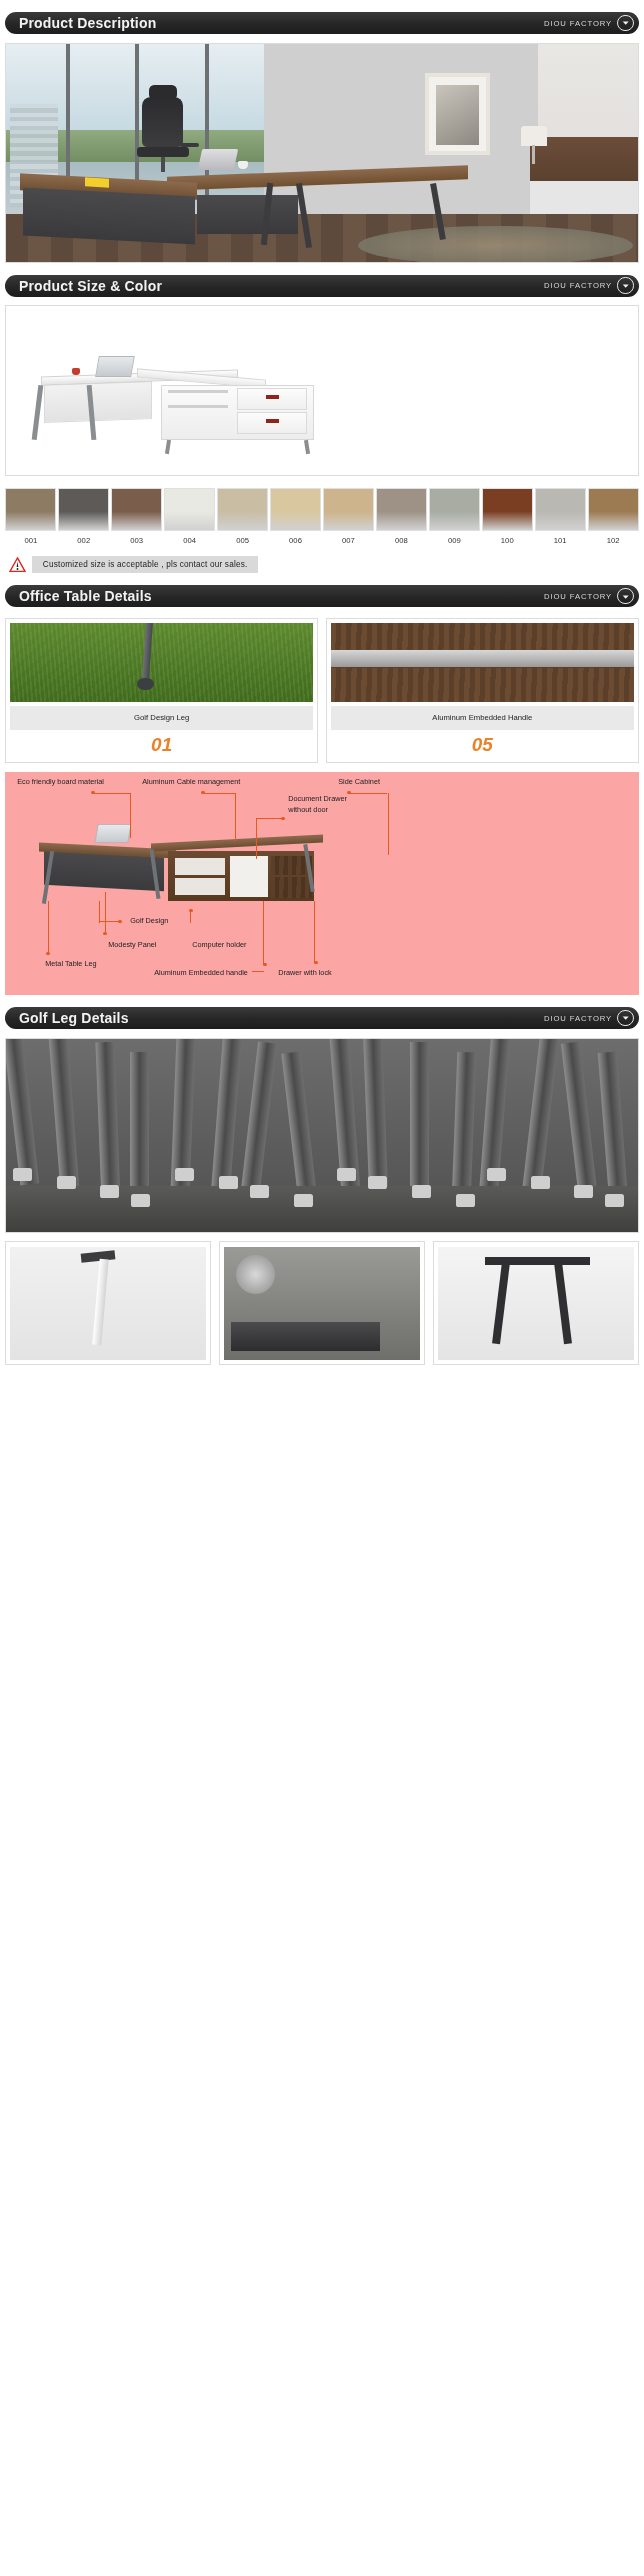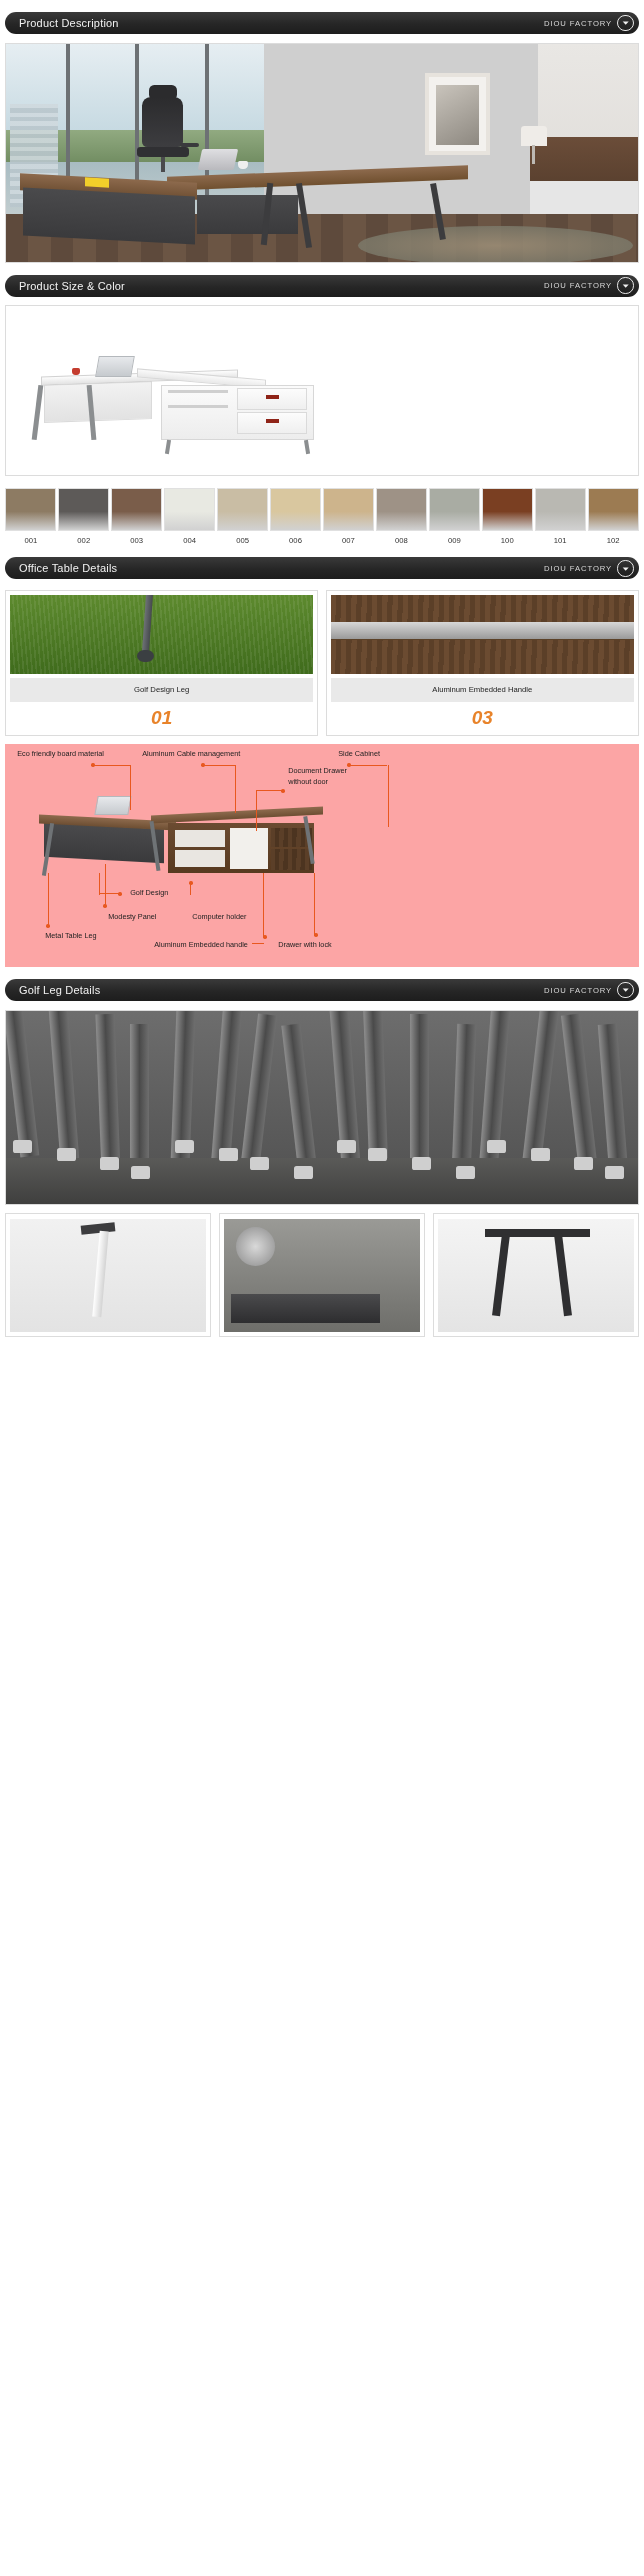--- a/index.html
+++ b/index.html
@@ -17,22 +17,22 @@
     height: 22px;
     background: linear-gradient(180deg,#3a3a3a 0%, #262626 55%, #1d1d1d 100%);
     border-radius: 11px;
     display: flex;
     align-items: center;
     padding: 0 5.2px 0 13.7px;
     position: relative;
   }
   .sec-head .title {
     color: #f2f2f2;
-    font-size: 11px;
-    font-weight: normal;
+    font-size: 14px;
+    font-weight: bold;
     letter-spacing: 0.2px;
     flex: 1;
   }
   .sec-head .brand {
     color: #d8d8d8;
     font-size: 7.7px;
     letter-spacing: 0.9px;
     margin-right: 5.2px;
   }
   .sec-head .chev {
@@ -361,20 +361,30 @@
         <span>006</span>
         <span>007</span>
         <span>008</span>
         <span>009</span>
         <span>100</span>
         <span>101</span>
         <span>102</span>
       </div>
   </div>
 
+  <div class="notebar">
+    <span class="warnicon">
+      <svg width="17" height="15.5" viewBox="0 0 20 18">
+        <path d="M10 1 L19 17 L1 17 Z" fill="#ffffff" stroke="#e2231a" stroke-width="1.6"></path>
+        <path d="M10 5.5 L11 11.5 L9 11.5 Z" fill="#1a1a1a"></path>
+        <circle cx="10" cy="14" r="1.1" fill="#1a1a1a"></circle>
+      </svg>
+    </span>
+    <span class="notetext">Customized size is acceptable , pls contact our sales.</span>
+  </div>
 
   <div class="sec-head">
     <span class="title">Office Table Details</span>
     <span class="brand">DIOU FACTORY</span>
     <span class="chev">
       <svg width="9.4" height="9.4" viewBox="0 0 11 11">
           <path d="M2 4 L5.5 8 L9 4 Z" fill="#f0f0f0"></path>
         </svg>
     </span>
   </div>
@@ -390,21 +400,21 @@
       <div class="cardnum">01</div>
     </div>
     <div class="card">
       <div class="cardimg">
         <div class="handleA"></div>
         <div class="handlewood"></div>
         <div class="handlebar"></div>
         <div class="handlewood2"></div>
       </div>
       <div class="cardcap">Aluminum Embedded Handle</div>
-      <div class="cardnum">03</div>
+      <div class="cardnum">05</div>
     </div>
   </div>
 
   <div class="diagram">
 
     <div class="dsk dsk-modesty"></div>
     <div class="dsk dsk-topret"></div>
     <div class="dsk dsk-topmain"></div>
     <div class="dsk dsk-cab"></div>
     <div class="dsk dsk-openA"></div>

